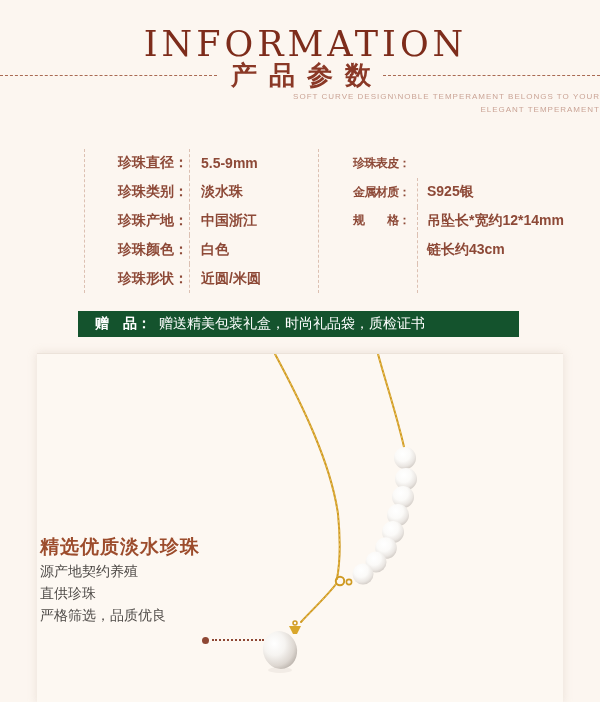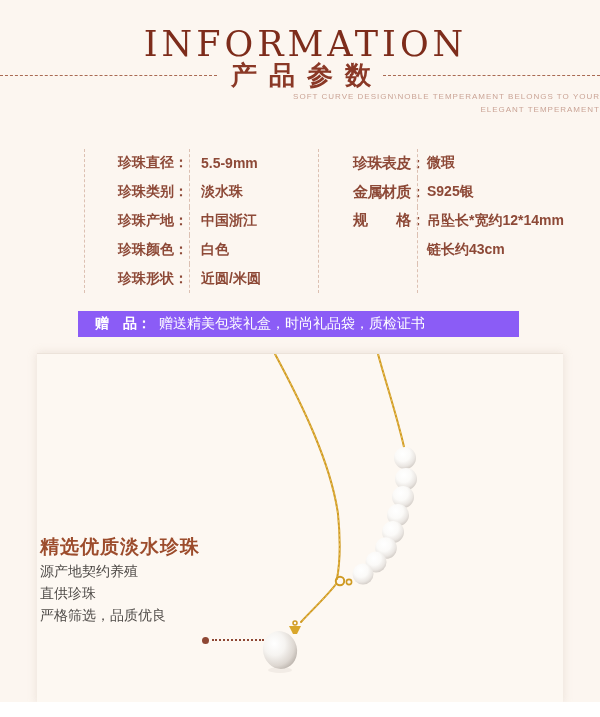--- a/index.html
+++ b/index.html
@@ -20,29 +20,29 @@
   }
   .tagline {
     position:absolute; top:90px; left:12px; right:0; text-align:right;
     font-size:8px; line-height:13px; letter-spacing:1px; color:#caa496;
   }
   .spec-col { position:absolute; top:149px; border-left:1px dashed #dcc0b2;padding-left:25px; }
   .spec-col-left  { left:84px; }
   .spec-col-right { left:318px; }
   .spec-row { display:flex; height:28.8px; align-items:center; font-size:14px; font-weight:bold; color:#8d4937; }
   .spec-label { width:71px; padding-left:8px; white-space:nowrap; }
-  .spec-col-right .spec-label { width:64px; padding-left:9px; font-size:15px; letter-spacing:-0.6px; }
+  .spec-col-right .spec-label { width:64px; padding-left:9px; font-size:12px; letter-spacing:-0.6px; }
   .spec-value {
     border-left:1px dashed #dcc0b2; padding-left:11px; height:100%;
     display:flex; align-items:center; min-width:130px; white-space:nowrap;
   }
   .spec-col-right .spec-value { padding-left:9px; min-width:160px; }
   .gift-bar {
     position:absolute; left:78px; top:311px; width:441px; height:26px;
-    background:#8b5cf6; color:#ffffff; display:flex; align-items:center; font-size:14px;
+    background:#14532d; color:#ffffff; display:flex; align-items:center; font-size:14px;
   }
   .gift-label { margin-left:17px; font-weight:bold; white-space:nowrap; }
   .gift-value { margin-left:8px; white-space:nowrap; }
   .photo-panel {
     position:absolute; left:37px; top:353px; width:526px; height:349px;
     background:#fdf8f2; border-top:1px solid #ece3da;
     box-shadow:0 0 9px rgba(190,168,150,0.28);
   }
   .feature { position:absolute; left:40px; top:534px; width:202px; }
   .feature-heading { font-size:19px; font-weight:bold; color:#9c4c2c; letter-spacing:1px; }
@@ -91,21 +91,20 @@
     </div>
     <div class="spec-row">
       <div class="spec-label">珍珠形状：</div>
       <div class="spec-value">近圆/米圆</div>
     </div>
   </div>
 
   <div class="spec-col spec-col-right">
     <div class="spec-row">
       <div class="spec-label">珍珠表皮：</div>
-      <div class="spec-value">微瑕</div>
     </div>
     <div class="spec-row">
       <div class="spec-label">金属材质：</div>
       <div class="spec-value">S925银</div>
     </div>
     <div class="spec-row">
       <div class="spec-label">规　　格：</div>
       <div class="spec-value">吊坠长*宽约12*14mm</div>
     </div>
     <div class="spec-row">

